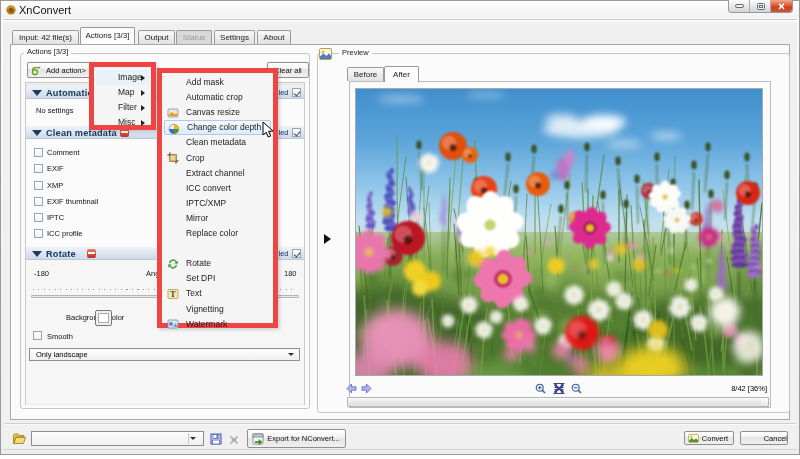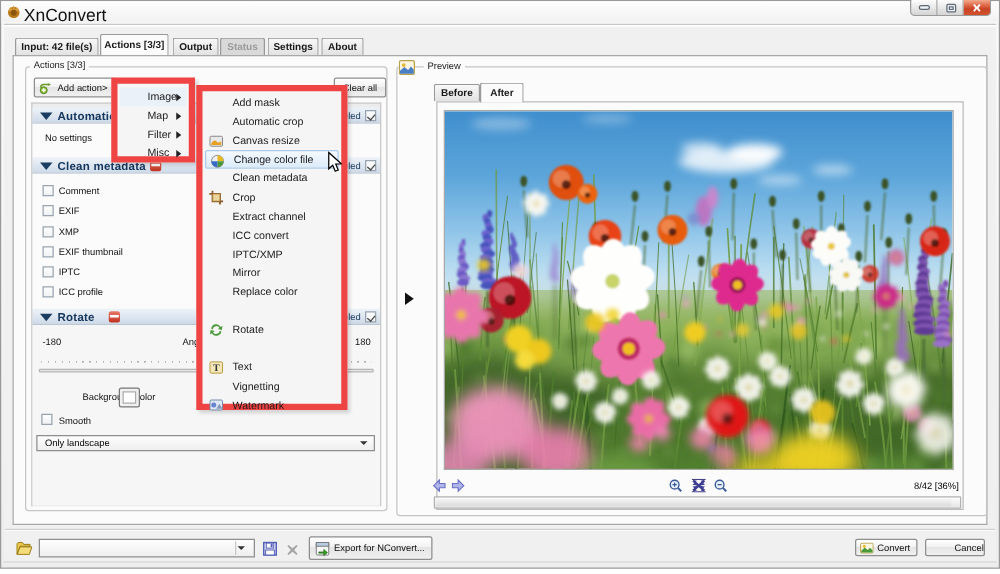--- a/index.html
+++ b/index.html
@@ -1,25 +1,25 @@
 <!DOCTYPE html>
 <html><head><meta charset="utf-8"><style>
 *{margin:0;padding:0;box-sizing:border-box;}
 html,body{width:800px;height:459px;overflow:hidden;}
 body{font-family:"Liberation Sans",sans-serif;font-size:8px;color:#000;position:relative;background:#fff;}
 .abs{position:absolute;}
 .win{position:absolute;left:0;top:0;right:0;bottom:4px;border:1px solid #999;background:linear-gradient(#fbfbfb,#ededed);}
 .titlebar{position:absolute;left:1px;top:1px;right:1px;height:17px;background:linear-gradient(#fefefe,#f1f1f1);}
-.title-text{position:absolute;left:19px;top:4px;font-size:14px;color:#111;}
+.title-text{position:absolute;left:19px;top:4px;font-size:11px;color:#111;}
 .winbtns{position:absolute;top:0px;right:7px;width:65px;height:13px;display:flex;border:1px solid #9a9a9a;border-top:none;border-radius:0 0 4px 4px;overflow:hidden;background:linear-gradient(#fdfdfd,#d4d4d4);}
 .wb{flex:1;position:relative;border-right:1px solid #ababab;}
 .wb:last-child{border-right:none;}
 .wb.close{background:linear-gradient(#f2a98b,#dd6141 40%,#c74424 60%,#d3532e);}
 .client{position:absolute;left:3px;top:19px;right:3px;bottom:9px;background:#f0f0f0;border-top:1px solid #c8c8c8;border-bottom:1px solid #d5d5d5;}
-.tab{position:absolute;height:14px;background:linear-gradient(#f8f8f8,#e2e2e2);border:1px solid #999;border-bottom:none;border-radius:2px 2px 0 0;text-align:center;font-size:8px;line-height:13px;color:#1a1a1a;z-index:3;font-weight:bold;}
+.tab{position:absolute;height:14px;background:linear-gradient(#f8f8f8,#e2e2e2);border:1px solid #999;border-bottom:none;border-radius:2px 2px 0 0;text-align:center;font-size:8px;line-height:13px;color:#1a1a1a;z-index:3;}
 .tab.sel{background:#fbfbfb;z-index:5;}
 .tabpanel{position:absolute;left:10px;top:44px;width:780px;height:376px;background:#fbfbfb;border:1px solid #a8a8a8;z-index:1;}
 .gbox{position:absolute;border:1px solid #c5c5c5;border-radius:3px;z-index:2;}
 .glabel{position:absolute;font-size:7.5px;color:#1a1a1a;background:#fbfbfb;padding:0 3px;z-index:3;}
 .btn{position:absolute;background:linear-gradient(#ffffff,#f2f2f2 45%,#e4e4e4 46%,#f0f0f0);border:1px solid #8e8e8e;border-radius:2px;font-size:7.5px;text-align:center;color:#111;z-index:3;}
 .lp{z-index:3;}
 .shead{position:absolute;left:26px;width:278px;height:13px;background:linear-gradient(#eef3f9,#cedae8);border-bottom:1px solid #bac7d6;z-index:3;}
 .shead b{position:absolute;left:20px;top:0.5px;font-size:9.2px;color:#14365c;line-height:12.5px;letter-spacing:0.2px;}
 .tri{position:absolute;left:6px;top:4px;width:0;height:0;border-left:5px solid transparent;border-right:5px solid transparent;border-top:6px solid #1b3c63;}
 .redminus{position:absolute;top:2px;width:9px;height:9px;background:linear-gradient(#e87a6a,#c03020);border-radius:2px;}
@@ -1264,21 +1264,21 @@
       </svg>
       <span class="t">Canvas resize</span>
     </div>
     <div class="mi hl" style="top:47.3px;">
       <svg class="micon" width="12" height="12" viewBox="0 0 12 12">
         <circle cx="6" cy="6" r="4.8" fill="#f0f0f0" stroke="#8a8a8a" stroke-width="0.8"></circle>
         <path d="M6 6 L6 1.2 A4.8 4.8 0 0 1 10.8 6 Z" fill="#e8b820"></path>
         <path d="M6 6 L10.8 6 A4.8 4.8 0 0 1 6 10.8 Z" fill="#4a9a3a"></path>
         <path d="M6 6 L6 10.8 A4.8 4.8 0 0 1 1.2 6 Z" fill="#3a6ac8"></path>
       </svg>
-      <span class="t">Change color file</span>
+      <span class="t">Change color depth</span>
     </div>
     <div class="mi" style="top:62.4px;">
       <span class="t">Clean metadata</span>
     </div>
     <div class="mi" style="top:77.5px;">
       <svg class="micon" width="12" height="12" viewBox="0 0 12 12">
         <path d="M3 0.5 L3 9 L11.5 9 M0.5 3 L9 3 L9 11.5" stroke="#8a5a28" stroke-width="1.4" fill="none"></path>
         <rect x="3" y="3" width="6" height="6" fill="#e8c878" opacity="0.7"></rect>
       </svg>
       <span class="t">Crop</span>
@@ -1297,20 +1297,23 @@
     </div>
     <div class="mi" style="top:153.0px;">
       <span class="t">Replace color</span>
     </div>
     <div class="mi" style="top:183.2px;">
       <svg class="micon" width="12" height="12" viewBox="0 0 12 12">
         <path d="M2 5 A4 4 0 0 1 9.5 3.5 L11 2.5 L10.5 6 L7.2 5.2 L8.6 4.3 A2.9 2.9 0 0 0 3.2 5.5 Z" fill="#4a9a3a"></path>
         <path d="M10 7 A4 4 0 0 1 2.5 8.5 L1 9.5 L1.5 6 L4.8 6.8 L3.4 7.7 A2.9 2.9 0 0 0 8.8 6.5 Z" fill="#4a9a3a"></path>
       </svg>
       <span class="t">Rotate</span>
+    </div>
+    <div class="mi" style="top:198.3px;">
+      <span class="t">Set DPI</span>
     </div>
     <div class="mi" style="top:213.4px;">
       <svg class="micon" width="12" height="12" viewBox="0 0 12 12">
         <rect x="1" y="1.5" width="10" height="9" rx="1" fill="#f5e8b8" stroke="#b89a40" stroke-width="0.8"></rect>
         <text x="6" y="9" font-size="8" font-weight="bold" fill="#333" text-anchor="middle" font-family="Liberation Serif">T</text>
       </svg>
       <span class="t">Text</span>
     </div>
     <div class="mi" style="top:228.5px;">
       <span class="t">Vignetting</span>

